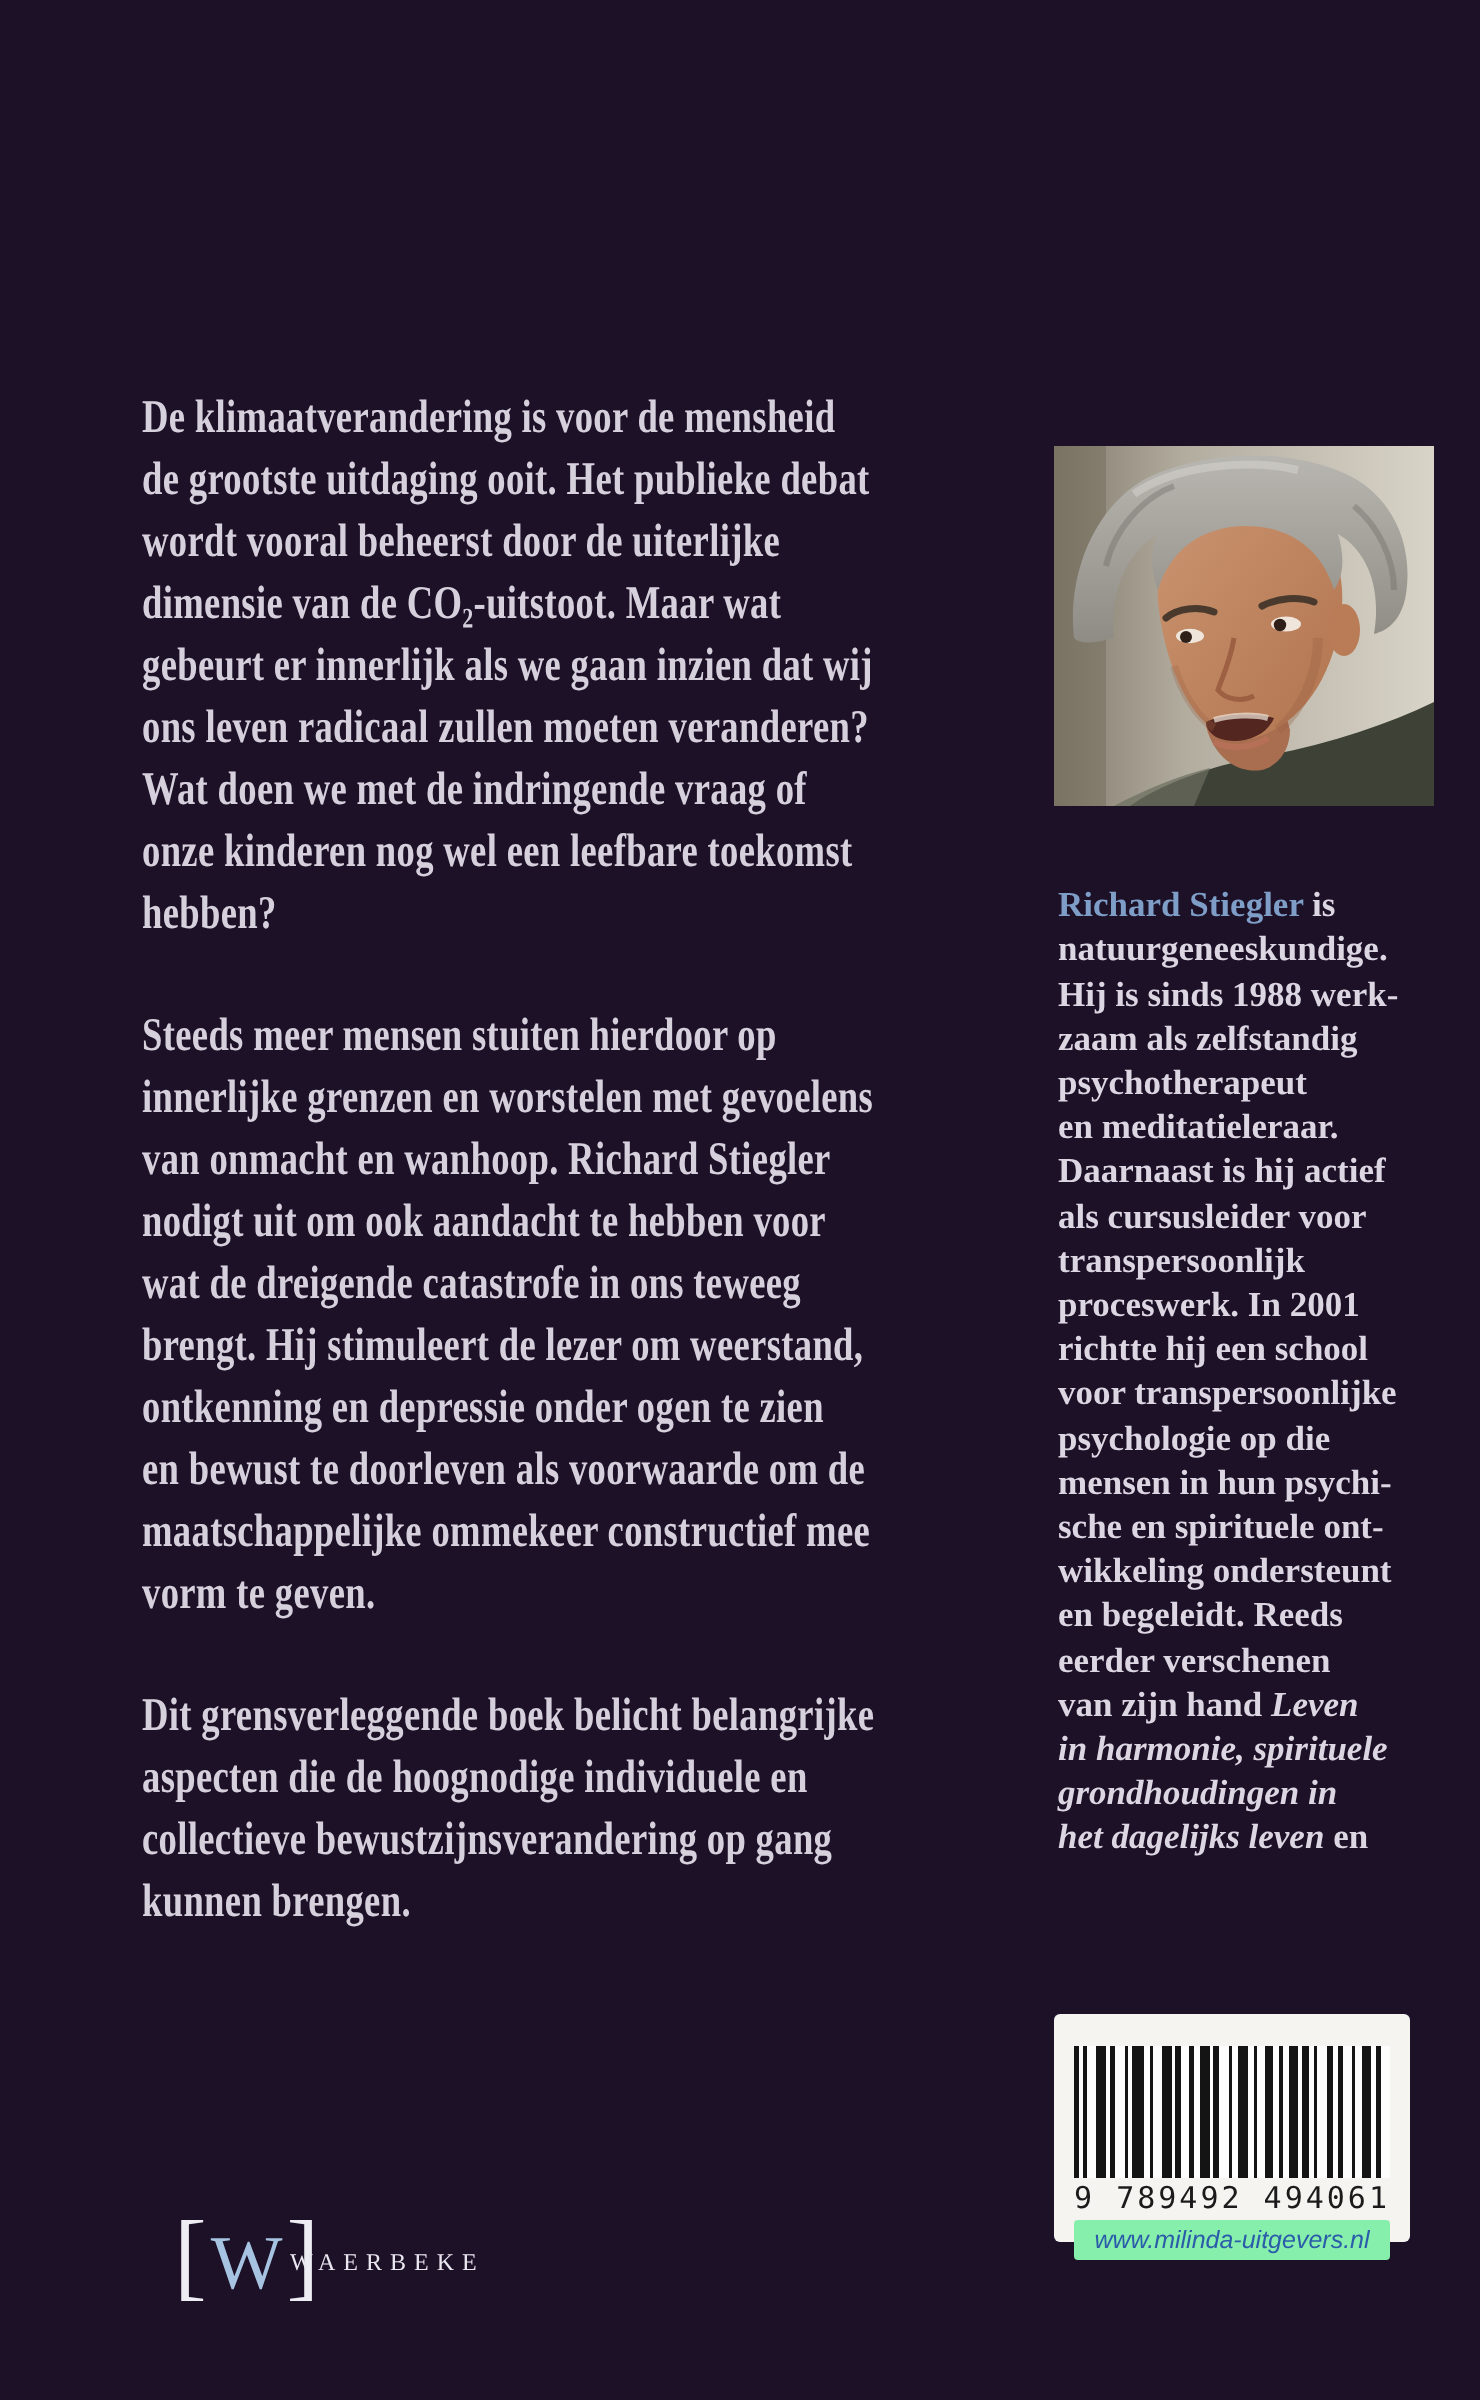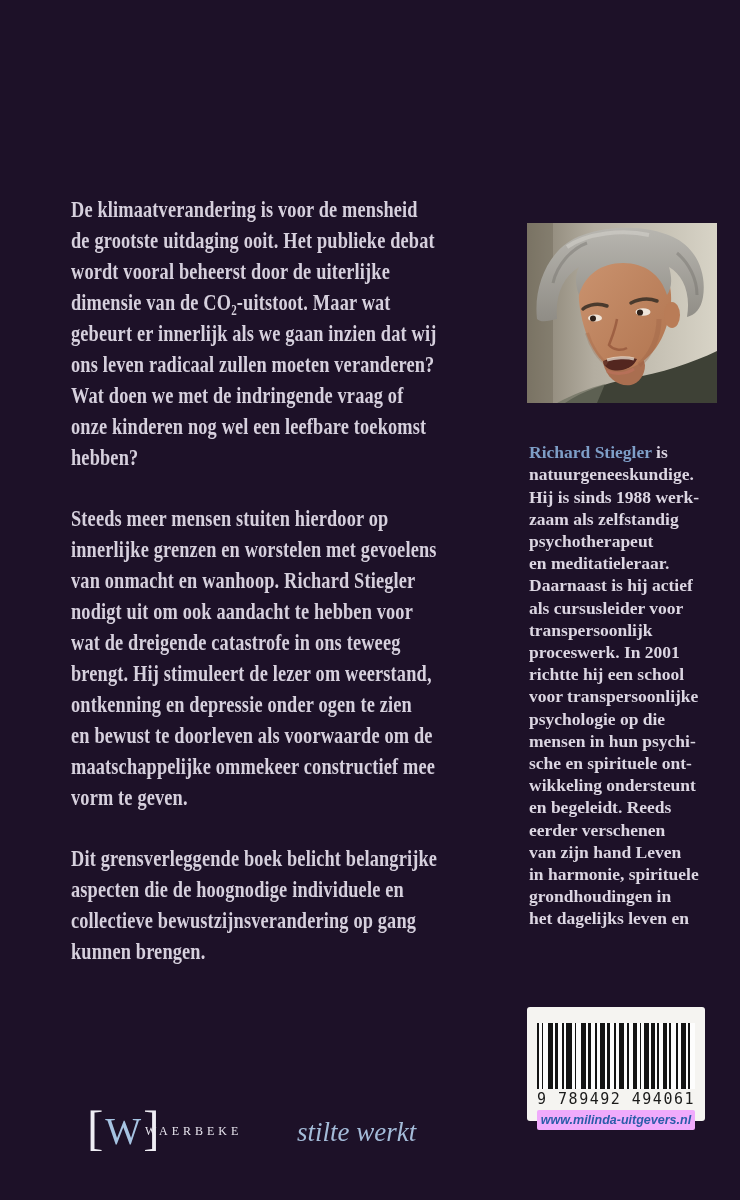--- a/index.html
+++ b/index.html
@@ -29,21 +29,21 @@
   }
 
   
   .bio {
     position:absolute; left:515px; top:419px; width:215px;
     color:#dcd6e2; font-weight:bold;
     font-size:17.5px; line-height:22.2px;
     white-space:pre-line;
   }
   .bio .name { color:#7e9ec7; }
-  .bio .book-title { }
+  .bio .book-title { font-style:italic; }
 
   
   .logo-mark {
     position:absolute; left:73px; top:1103px;
     font-size:49px; line-height:1; color:#efedf4;
   }
   .logo-mark .initial {
     font-size:38px; color:#a6c3e2; margin:0 2px;
   }
   .publisher-name {
@@ -80,24 +80,24 @@
       #141414 95.5% 97%, #fdfdfd 97% 100%);
   }
   .isbn {
     margin-top:1px; text-align:center;
     font-family:"DejaVu Sans Mono", monospace;
     font-size:15px; letter-spacing:1.5px; color:#1b1b1b;
     white-space:nowrap;
   }
   .url-band {
     margin-top:2px; height:20px; line-height:20px;
-    background:#f0abfc; border-radius:2px;
+    background:#86efac; border-radius:2px;
     text-align:center;
     font-family:"Liberation Sans", sans-serif;
-    font-size:12.5px; font-weight:bold; font-style:italic;
+    font-size:12.5px; font-weight:normal; font-style:italic;
     color:#2b5ca9; white-space:nowrap;
   }
 </style>
 </head>
 <body>
 
 <div class="cover">
 
   <div class="synopsis">
     <p>De klimaatverandering is voor de mensheid
@@ -197,21 +197,20 @@
 eerder verschenen
 van zijn hand </span><span class="book-title">Leven
 in harmonie, spirituele
 grondhoudingen in
 het dagelijks leven</span><span> en
 </span>
   </div>
 
   <div class="logo-mark"><span>[</span><span class="initial">W</span><span>]</span></div>
   <div class="publisher-name">WAERBEKE</div>
-  <div class="tagline">stilte werkt</div>
 
   <div class="barcode-box">
     <div class="bars"></div>
     <div class="isbn">9 789492 494061</div>
     <div class="url-band"><span>www.milinda-uitgevers.nl</span></div>
   </div>
 
 </div>
 
 </body></html>

